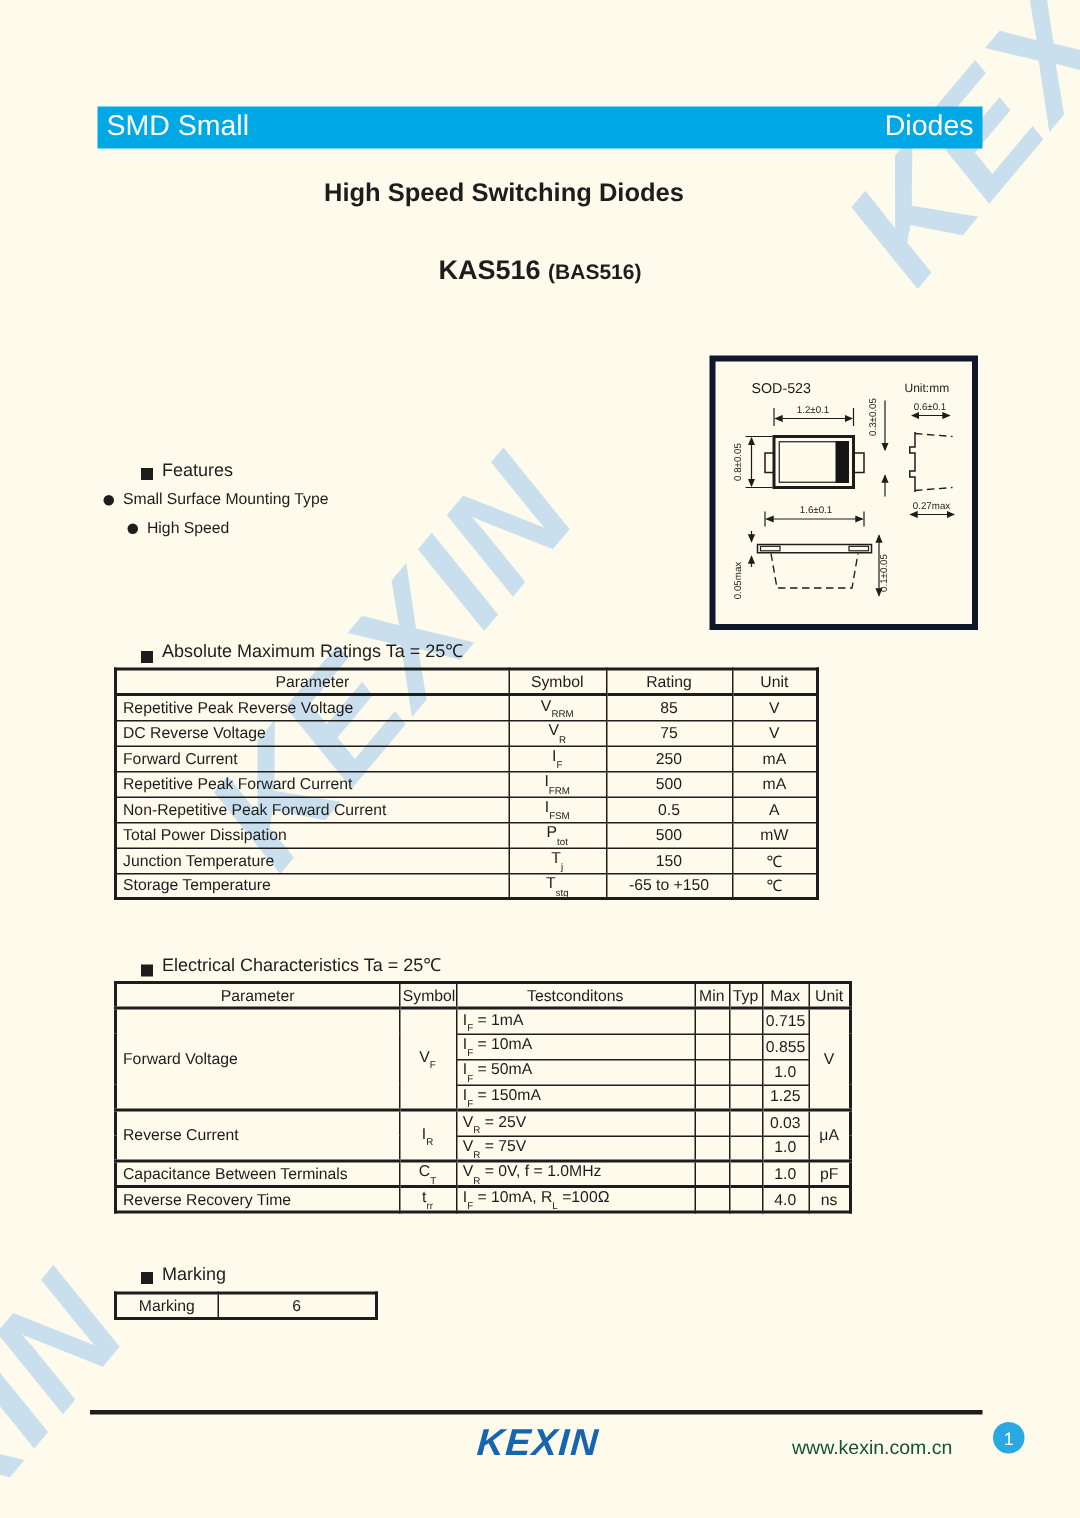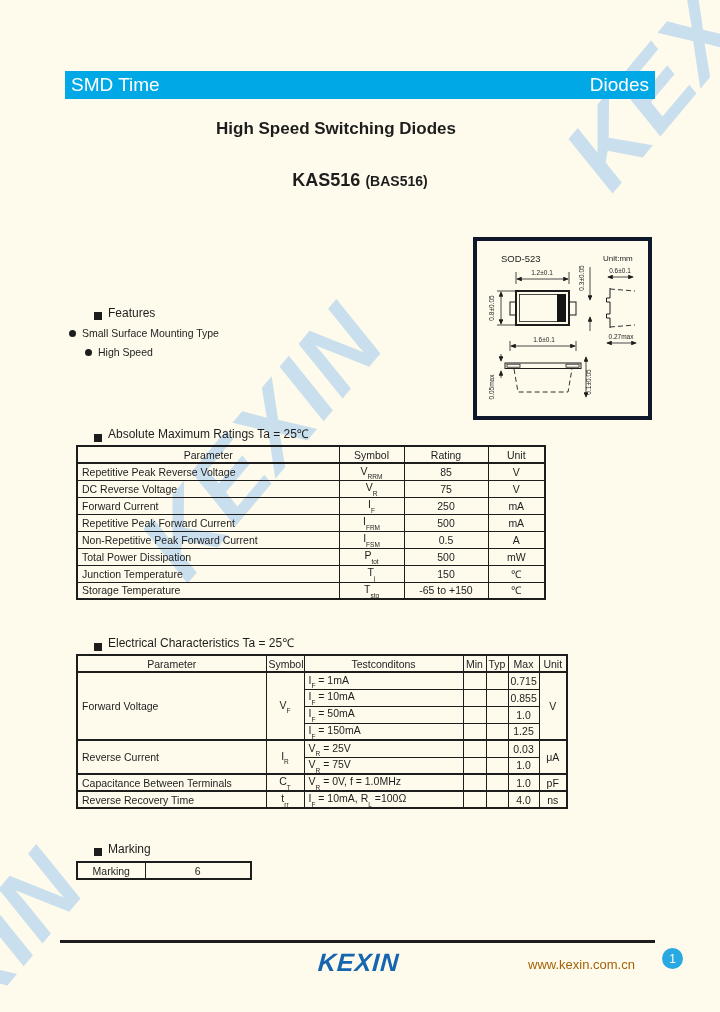--- a/index.html
+++ b/index.html
@@ -49,39 +49,39 @@
 
   .abs-table   { left:76px; top:445px; width:468px; }
   .elec-table  { left:76px; top:654px; width:490px; }
   .mark-table  { left:76px; top:861px; width:174px; }
 
   .footrule { left:60px; top:940px; width:595px; height:3px; background:#1d1d1d; }
   .logo {
     left:318px; top:948px; font-size:25px; font-weight:800; font-style:italic;
     color:#1565B0; letter-spacing:1px; transform:skewX(-4deg);
   }
-  .url { left:528px; top:957px; font-size:13px; color:#a16207; }
+  .url { left:528px; top:957px; font-size:13px; color:#14532d; }
   .pagenum {
     left:662px; top:948px; width:21px; height:21px; border-radius:50%;
     background:#29A9E2; color:#fff; font-size:12px; display:flex;
     align-items:center; justify-content:center;
   }
   svg text { font-family:"Liberation Sans", sans-serif; fill:#1d1d1d; }
 </style>
 </head>
 <body>
 
 <div class="page">
 
   <div class="wm wm1">KEXIN</div>
   <div class="wm wm2">KEXIN</div>
   <div class="wm wm3">KEXIN</div>
 
   <div class="z bar">
-    <span>SMD Time</span>
+    <span>SMD Small</span>
     <span>Diodes</span>
   </div>
 
   <div class="z title">High Speed Switching Diodes</div>
   <div class="z model-line">
     <span>KAS516</span>
     <span class="alt"> <span>(BAS516)</span></span>
   </div>
 
   <div class="z pkgbox">

